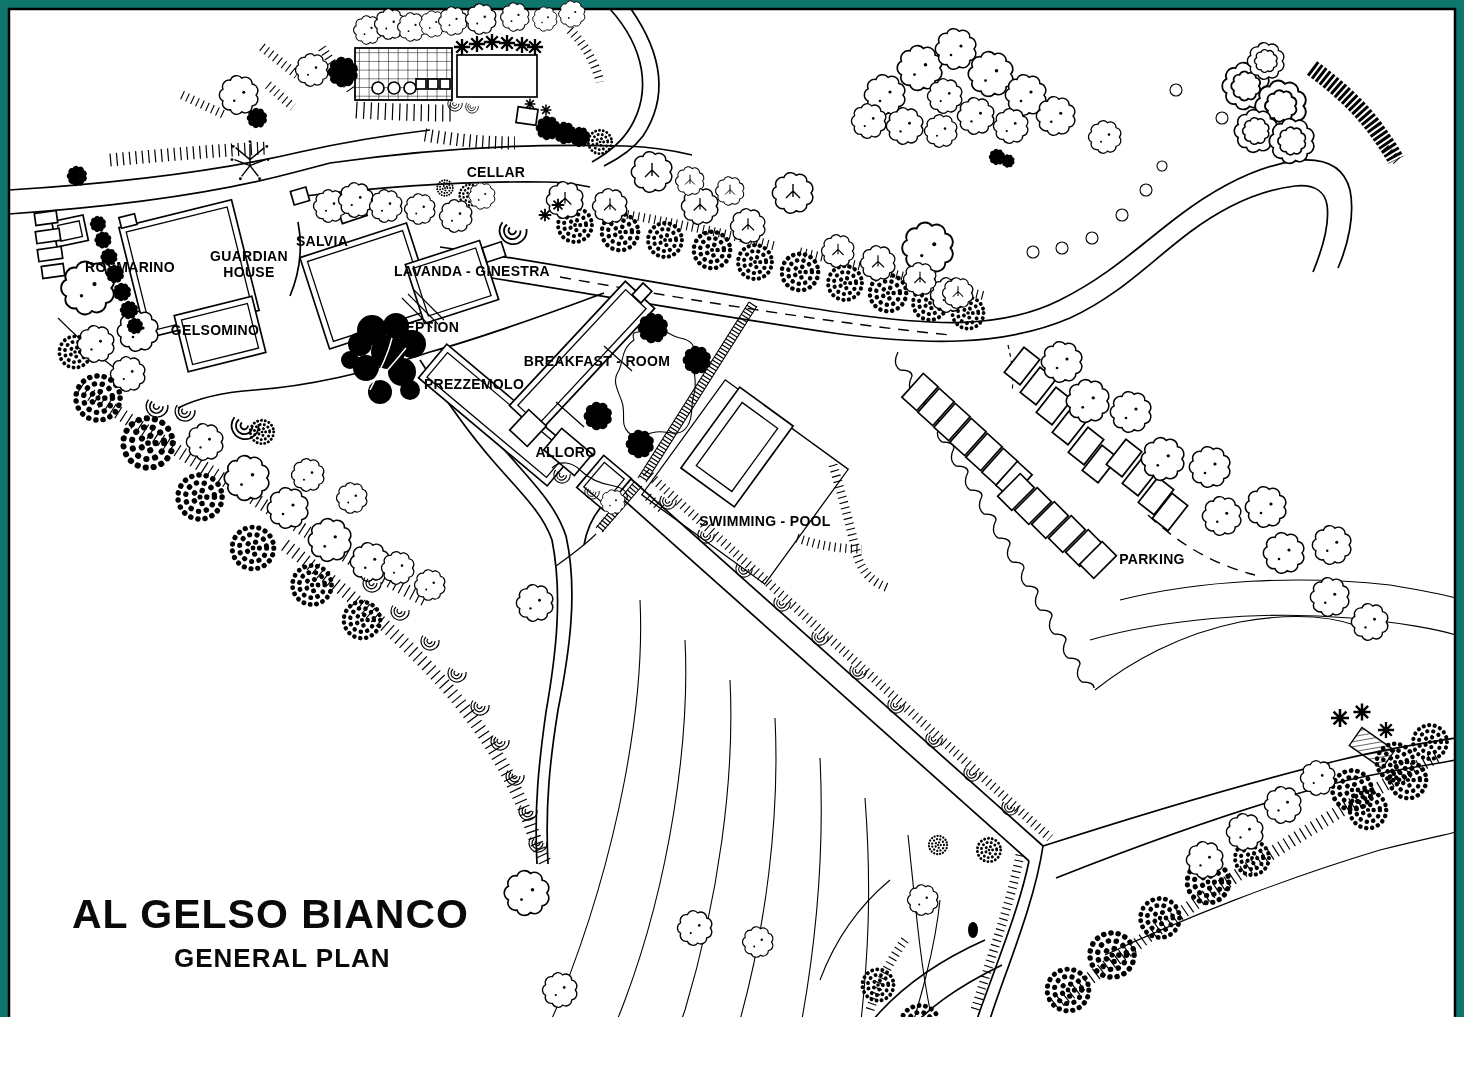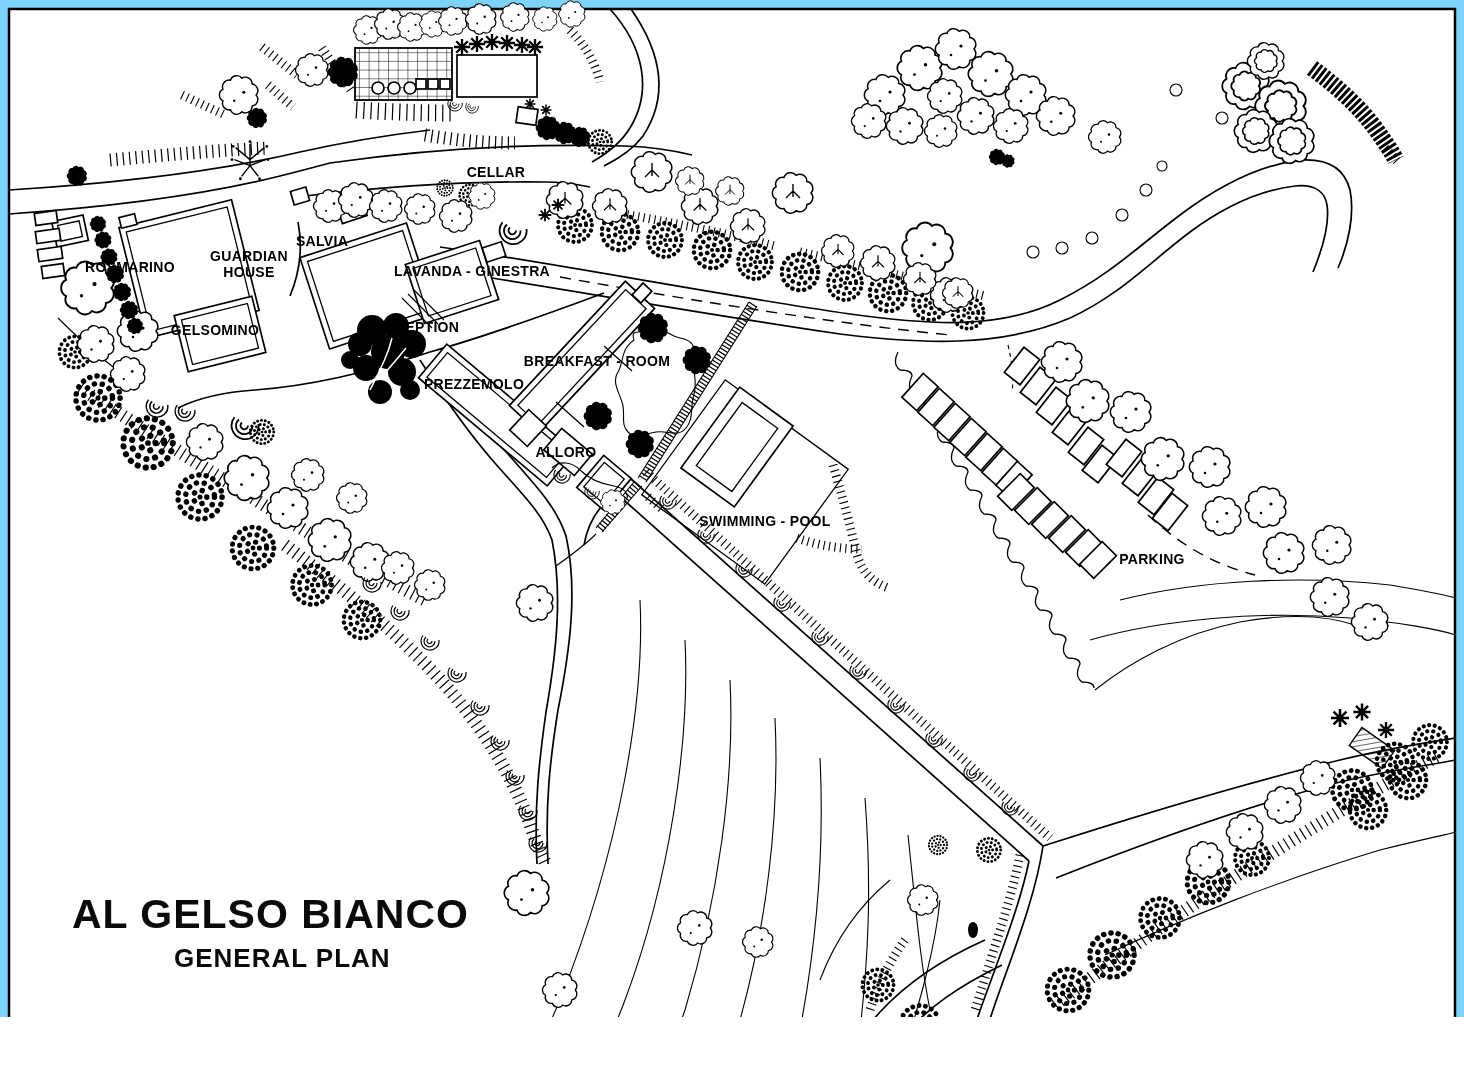--- a/index.html
+++ b/index.html
@@ -1,16 +1,16 @@
 <!DOCTYPE html>
 <html><head>
 <meta charset="utf-8">
 <style>
   html,body{margin:0;padding:0;background:#fff;}
-  .page{width:1464px;height:1017px;position:relative;background:#7dd3fc;font-family:"Liberation Sans",sans-serif;}
+  .page{width:1464px;height:1017px;position:relative;background:#0f766e;font-family:"Liberation Sans",sans-serif;}
   svg{display:block;}
   .cw{fill:#fff;stroke:#000;stroke-width:1.5px;}
   .cwn{fill:none;stroke:#000;stroke-width:2.4px;}
   .k{fill:#000;stroke:none;}
   .bld{fill:#fff;stroke:#000;stroke-width:1.7px;}
   .bldn{fill:none;stroke:#000;stroke-width:1.3px;}
   .rd{fill:none;stroke:#000;stroke-width:1.7px;}
   .ct{fill:none;stroke:#000;stroke-width:1.1px;}
   .wv{fill:none;stroke:#000;stroke-width:1.3px;}
   .dash{fill:none;stroke:#000;stroke-width:1.4px;stroke-dasharray:11 8;}

